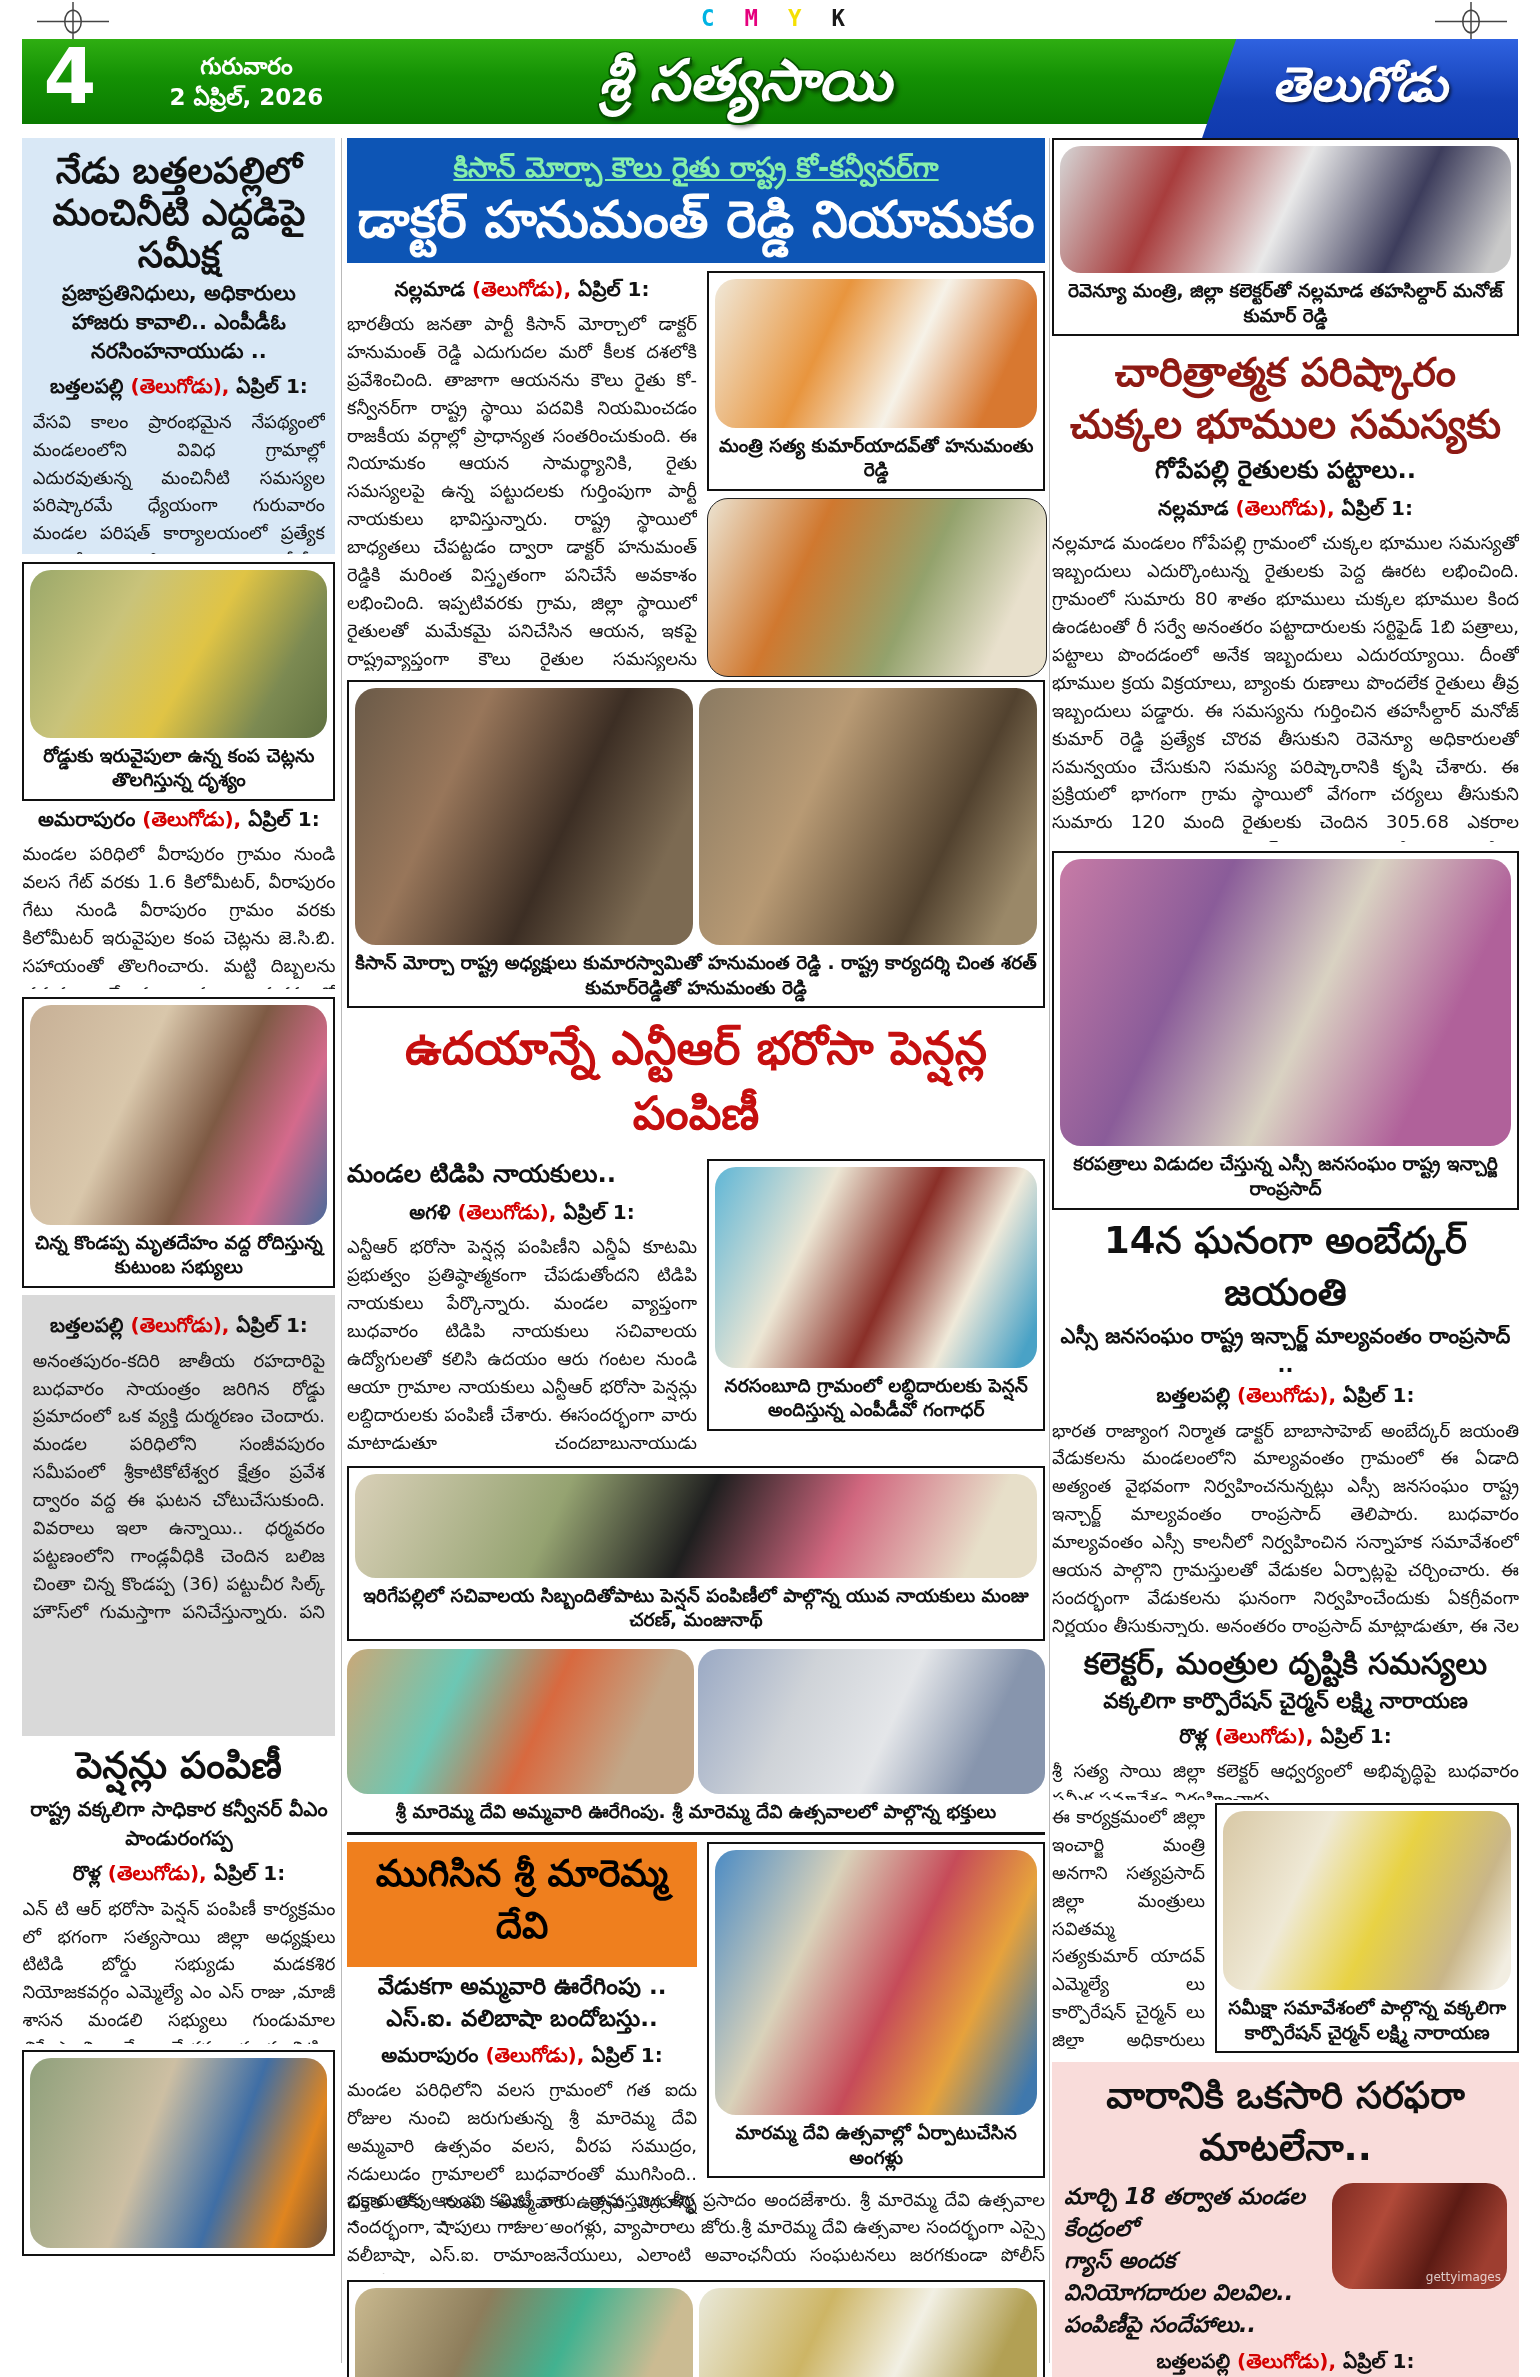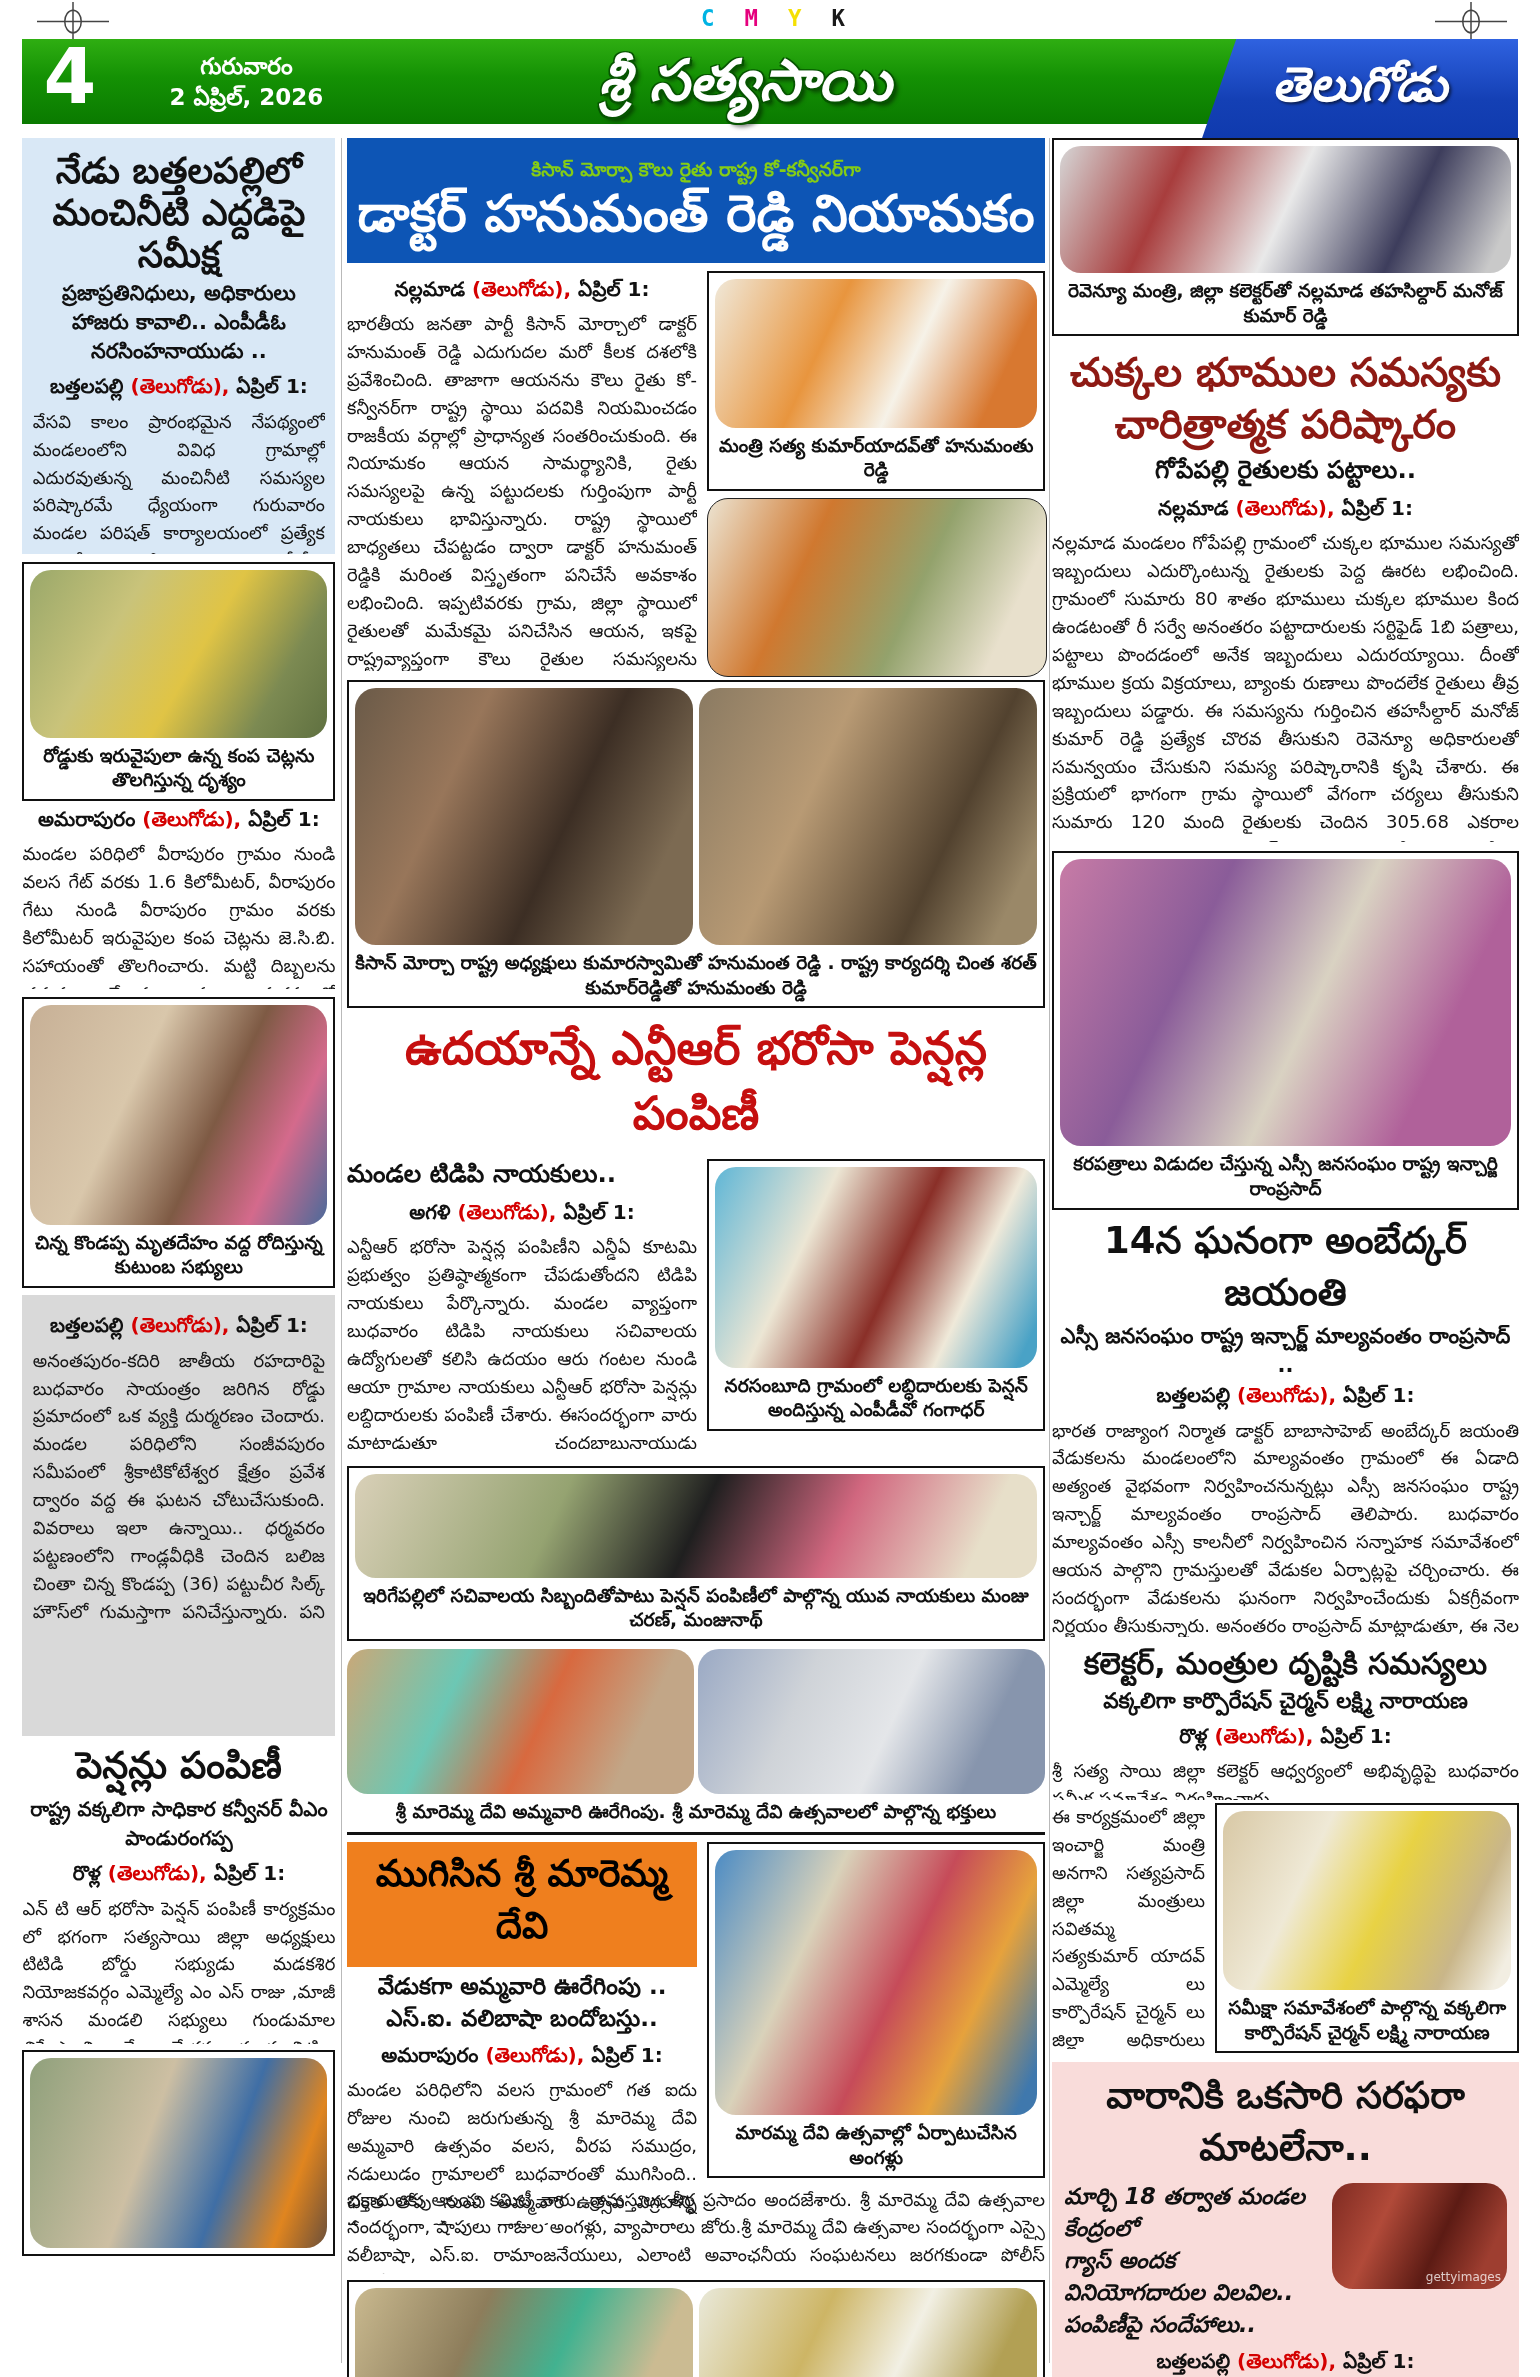--- a/index.html
+++ b/index.html
@@ -38,21 +38,21 @@
   .row{display:flex;gap:10.4px;}
 
   
   .box-water{background:#d9e8f6;padding:12px 10.4px;box-sizing:border-box;height:416px;overflow:hidden;}
   .h-water{font-size:36px;font-weight:800;text-align:center;line-height:1.16;}
   .h-bush{font-size:37px;font-weight:800;text-align:center;line-height:1.18;margin:7.5px 0 1.5px;}
   .box-gray{background:#d9d9d9;padding:12px 10.4px;box-sizing:border-box;height:441px;overflow:hidden;margin-top:7.5px;}
   .h-acc{font-size:41px;font-weight:800;text-align:center;line-height:1.22;}
   .h-pen{font-size:37px;font-weight:800;text-align:center;margin-top:7.5px;}
   .box-blue{background:#0d55b5;height:125px;display:flex;flex-direction:column;align-items:center;justify-content:center;}
-  .kicker{color:#84cc16;font-weight:700;font-size:19px;}
+  .kicker{color:#86efac;font-weight:700;font-size:28px;text-decoration:underline;}
   .h-main{color:#fff;font-weight:800;font-size:51px;line-height:1.15;}
   .h-red{color:#c50f0f;font-size:46px;font-weight:800;text-align:center;margin:13.4px 0 7.5px;}
   .h-orange{background:#ef7f1e;color:#000000;font-size:37px;font-weight:800;text-align:center;padding:10.4px 7.5px;}
   .h-maroon{color:#8e1a14;font-size:40px;font-weight:800;text-align:center;line-height:1.3;margin-top:10.4px;}
   .h-amb{font-size:37px;font-weight:800;text-align:center;margin-top:9px;}
   .h-coll{font-size:30px;font-weight:800;text-align:center;margin-top:9px;}
   .box-pink{background:#f9dcda;padding:12px 12px;box-sizing:border-box;height:388px;overflow:hidden;margin-top:9px;}
   .h-gas{font-size:37px;font-weight:800;text-align:center;}
 
   
@@ -273,22 +273,22 @@
 
   <div id="col-right" class="col">
 
     <div class="pframe">
       <div class="ph ph-rev" style="height:127px"></div>
       <div class="pcap">రెవెన్యూ మంత్రి, జిల్లా కలెక్టర్‌తో నల్లమాడ తహసిల్దార్ మనోజ్ కుమార్ రెడ్డి</div>
     </div>
 
     <div>
       <div class="h-maroon">
+        <div>చారిత్రాత్మక పరిష్కారం</div>
         <div>చుక్కల భూముల సమస్యకు</div>
-        <div>చారిత్రాత్మక పరిష్కారం</div>
       </div>
       <div class="sub" style="font-size:24.6px;margin-top:4.5px">గోపేపల్లి రైతులకు పట్టాలు..</div>
       <div class="dateline">
         <span>నల్లమాడ</span>
         <span class="dl-red">(తెలుగోడు),</span>
         <span>ఏప్రిల్ 1:</span>
       </div>
       <div class="body" style="height:313px">నల్లమాడ మండలం గోపేపల్లి గ్రామంలో చుక్కల భూముల సమస్యతో ఇబ్బందులు ఎదుర్కొంటున్న రైతులకు పెద్ద ఊరట లభించింది. గ్రామంలో సుమారు 80 శాతం భూములు చుక్కల భూముల కింద ఉండటంతో రీ సర్వే అనంతరం పట్టాదారులకు సర్టిఫైడ్ 1బి పత్రాలు, పట్టాలు పొందడంలో అనేక ఇబ్బందులు ఎదురయ్యాయి. దీంతో భూముల క్రయ విక్రయాలు, బ్యాంకు రుణాలు పొందలేక రైతులు తీవ్ర ఇబ్బందులు పడ్డారు. ఈ సమస్యను గుర్తించిన తహసీల్దార్ మనోజ్ కుమార్ రెడ్డి ప్రత్యేక చొరవ తీసుకుని రెవెన్యూ అధికారులతో సమన్వయం చేసుకుని సమస్య పరిష్కారానికి కృషి చేశారు. ఈ ప్రక్రియలో భాగంగా గ్రామ స్థాయిలో వేగంగా చర్యలు తీసుకుని సుమారు 120 మంది రైతులకు చెందిన 305.68 ఎకరాల భూములకు సంబంధించి సర్టిఫైడ్ పత్రాలు సిద్ధం చేసి రైతుల చేతికి పట్టాలు అందించారు. దశాబ్దాలుగా పరిష్కారం కాని ఈ సమస్య పరిష్కారం కావడంతో రైతులు ఆనందం వ్యక్తం చేశారు. ఈ సందర్భంగా రైతులు తహసీల్దార్ కు కృతజ్ఞతలు తెలిపారు.</div>
     </div>
 

